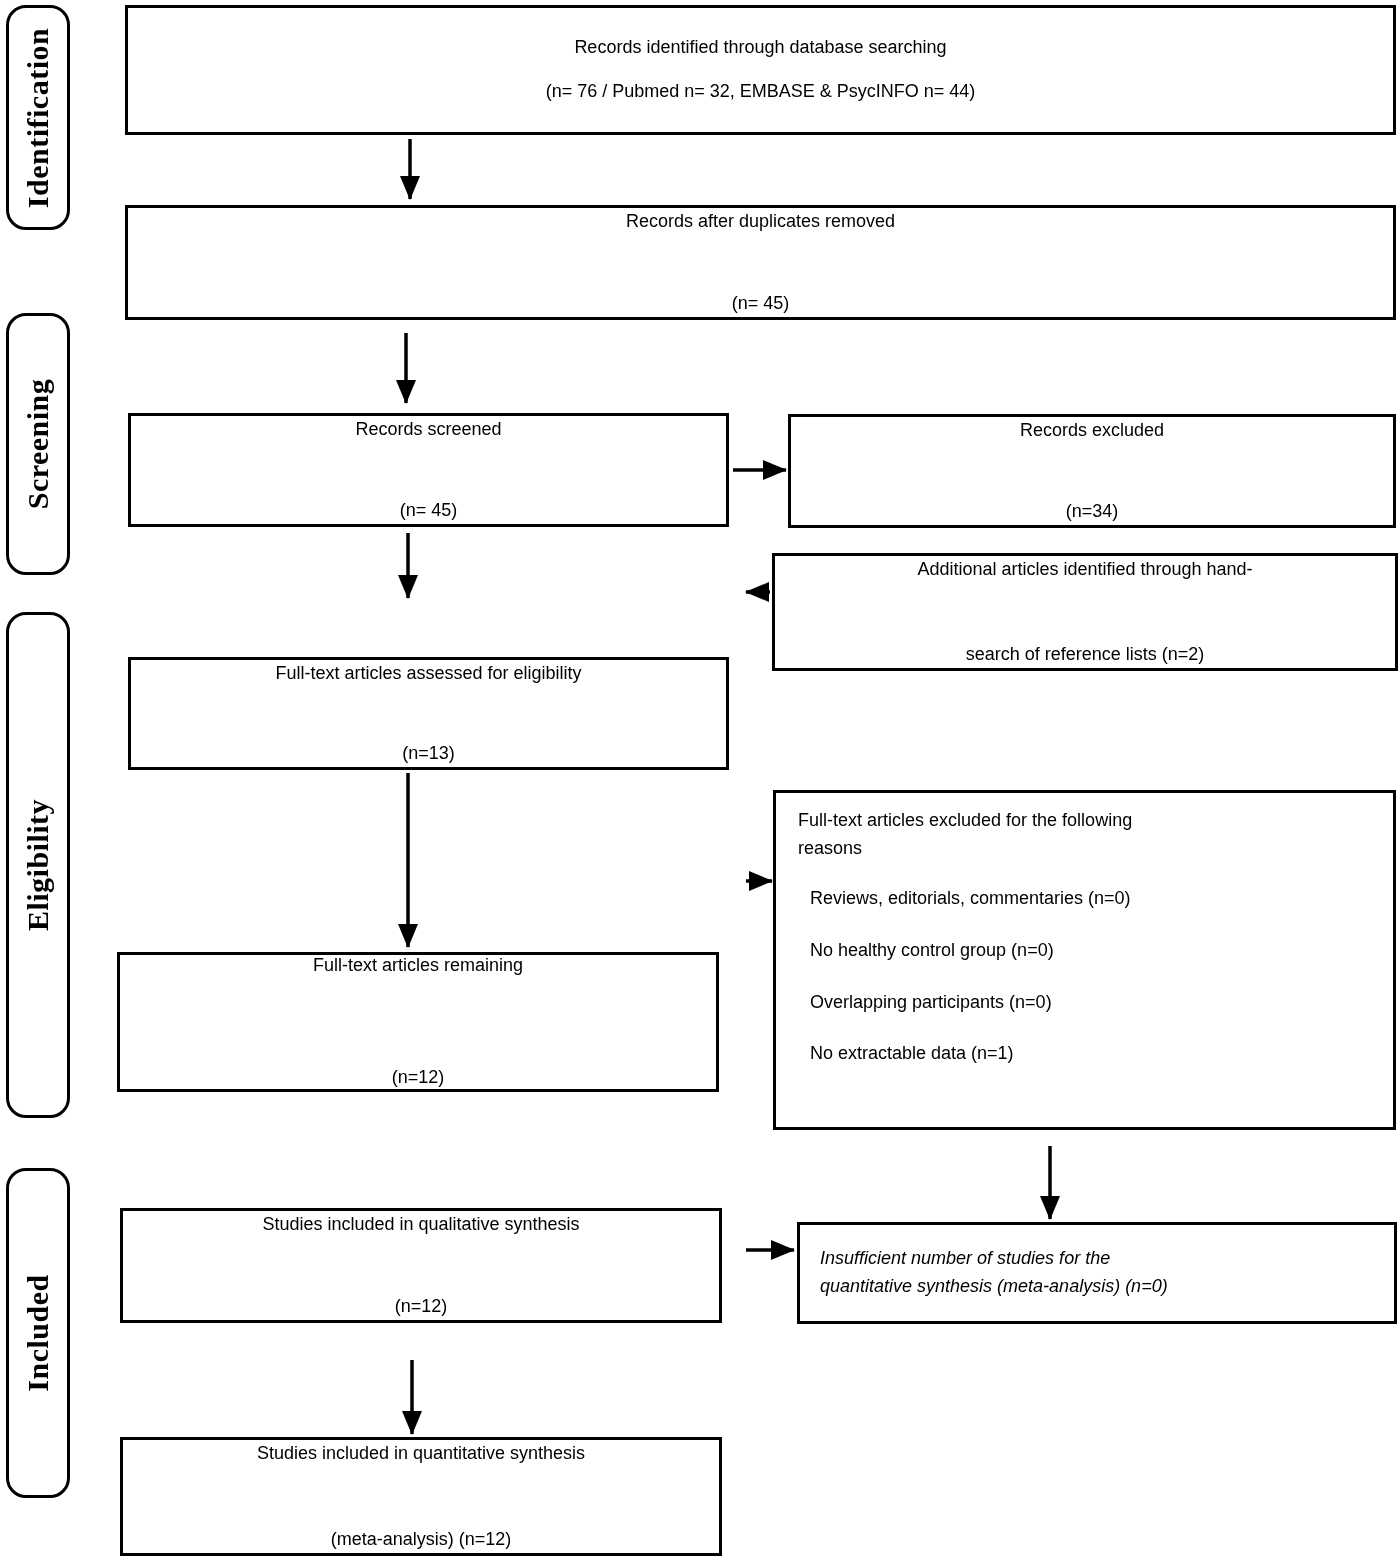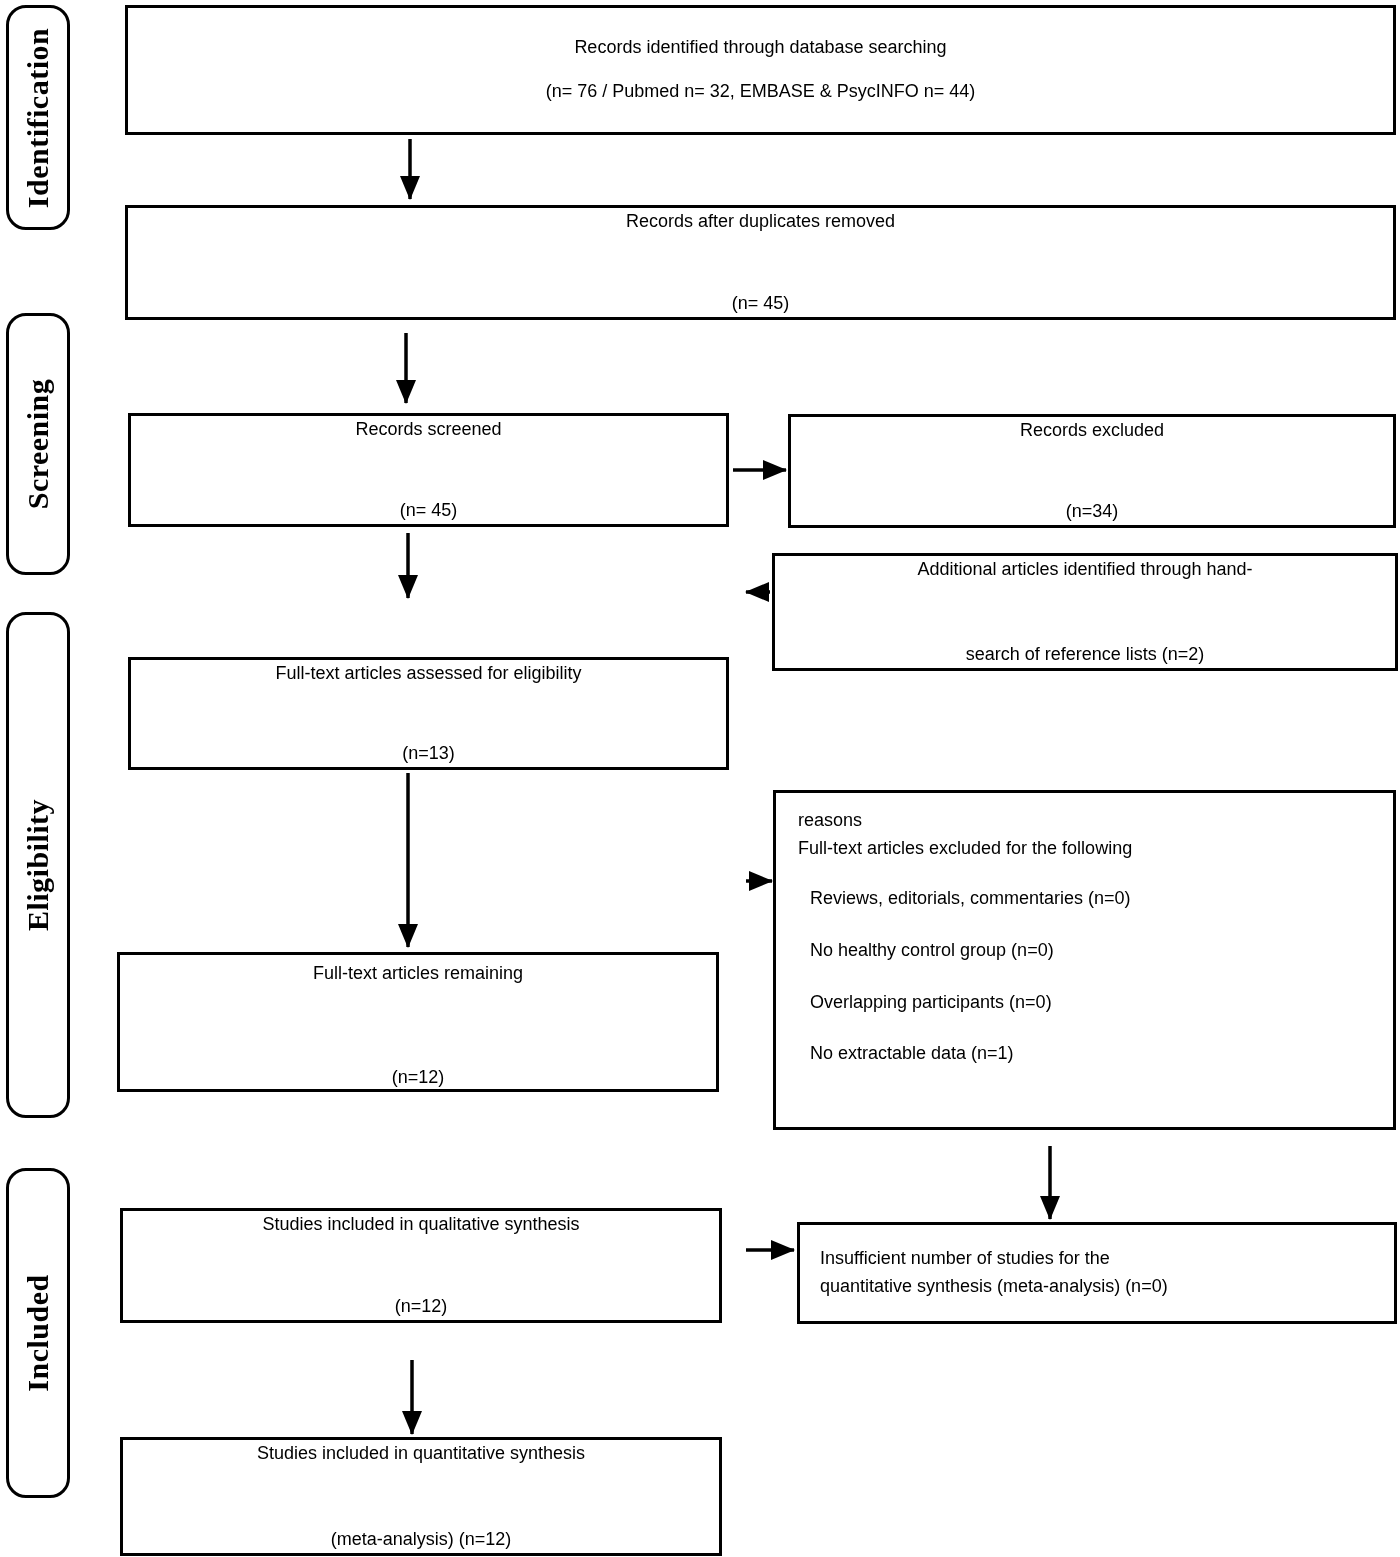--- a/index.html
+++ b/index.html
@@ -60,29 +60,29 @@
     text-align: center;
   }
   .spread {
     justify-content: space-evenly;
     line-height: 1.2;
     padding: 6px 0;
   }
   .gapped {
     line-height: 1.2;
     row-gap: 20px;
-    padding-top: 8px;
   }
   .leftcol {
     display: flex;
     flex-direction: column;
     justify-content: center;
     text-align: left;
     padding: 0 6px 0 20px;
     line-height: 1.55;
+    font-style: italic;
   }
   .leftcol .bline { white-space: nowrap; }
   .reasonsbox {
     padding: 14px 8px 0 22px;
     line-height: 1.55;
   }
   .reason {
     margin-top: 24px;
     padding-left: 12px;
     white-space: nowrap;
@@ -149,22 +149,22 @@
     <div>Additional articles identified through hand-</div>
     <div>search of reference lists (n=2)</div>
   </div>
 
   <div class="fbox center" style="left:128px;top:657px;width:601px;height:113px">
     <div>Full-text articles assessed for eligibility</div>
     <div>(n=13)</div>
   </div>
 
   <div class="fbox reasonsbox" style="left:773px;top:790px;width:623px;height:340px">
+    <div>Full-text articles excluded for the following</div>
     <div>reasons</div>
-    <div>Full-text articles excluded for the following</div>
     <div class="reason first">Reviews, editorials, commentaries (n=0)</div>
     <div class="reason">No healthy control group (n=0)</div>
     <div class="reason">Overlapping participants (n=0)</div>
     <div class="reason">No extractable data (n=1)</div>
   </div>
 
   <div class="fbox center gapped" style="left:117px;top:952px;width:602px;height:140px">
     <div>Full-text articles remaining</div>
     <div>(n=12)</div>
   </div>

